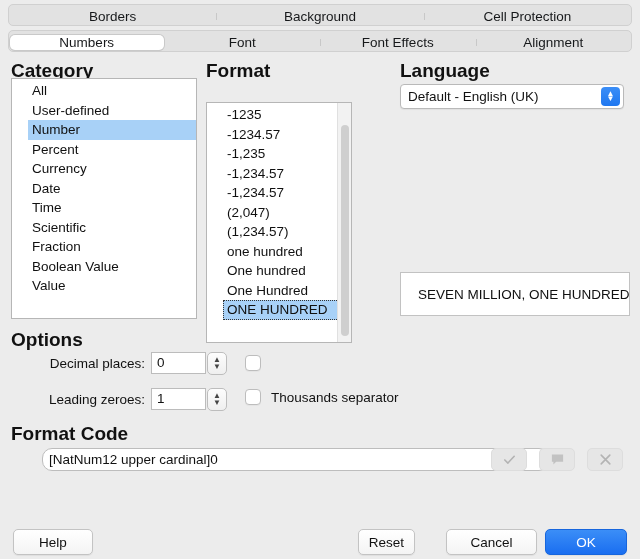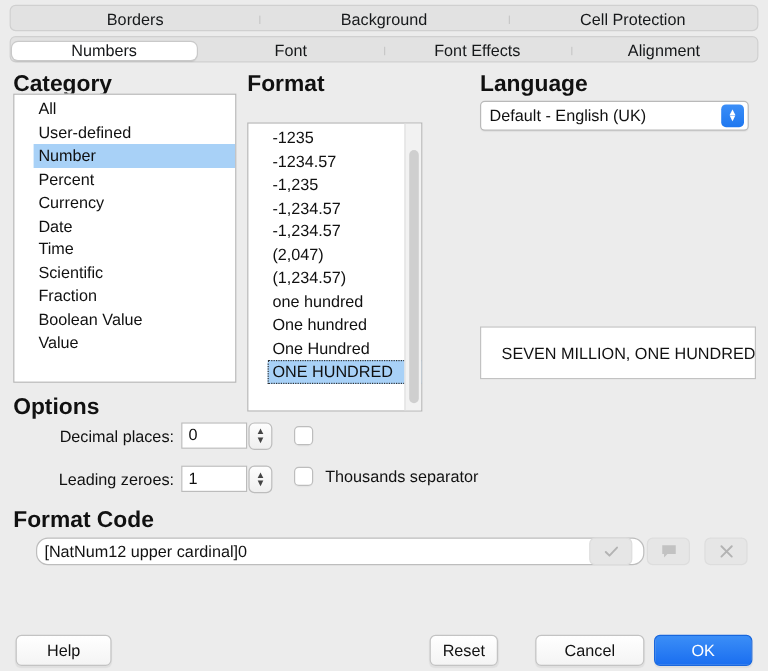--- a/index.html
+++ b/index.html
@@ -389,21 +389,21 @@
 
 <div class="checkrow" style="left:245px; top:355px;">
   <div class="checkbox"></div>
 </div>
 <div class="checkrow" style="left:245px; top:389px;">
   <div class="checkbox"></div>
   <div class="check-label">Thousands separator</div>
 </div>
 
 <div class="sec-label" style="left:11px; top:423px;">Format Code</div>
-<div class="codeinput" style="left:30px; top:448px; width:507px;border-radius:10px;">[NatNum12 upper cardinal]0</div>
+<div class="codeinput" style="left:42px; top:448px; width:507px;border-radius:10px;">[NatNum12 upper cardinal]0</div>
 
 <div class="iconbtn" style="left:491px; top:448px;">
   <svg width="15" height="15" viewBox="0 0 16 16">
     <path d="M3 8.5 L6.3 11.8 L13 4.6" fill="none" stroke="#b3b3b3" stroke-width="1.7" stroke-linecap="round" stroke-linejoin="round"></path>
   </svg>
 </div>
 <div class="iconbtn" style="left:539px; top:448px;">
   <svg width="15" height="15" viewBox="0 0 16 16">
     <path d="M2 2.6 H14 V10.4 H6.6 L3.6 13.4 V10.4 H2 Z" fill="#c2c2c2"></path>
   </svg>

